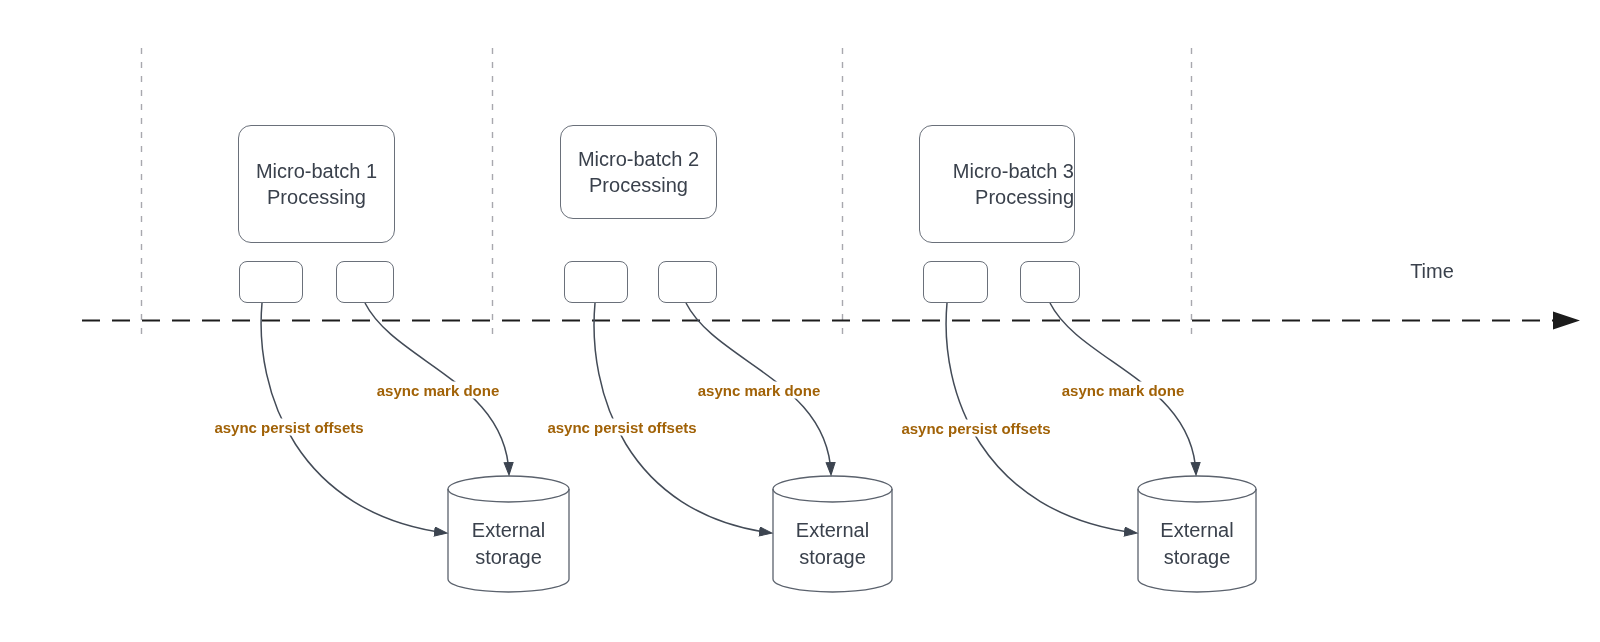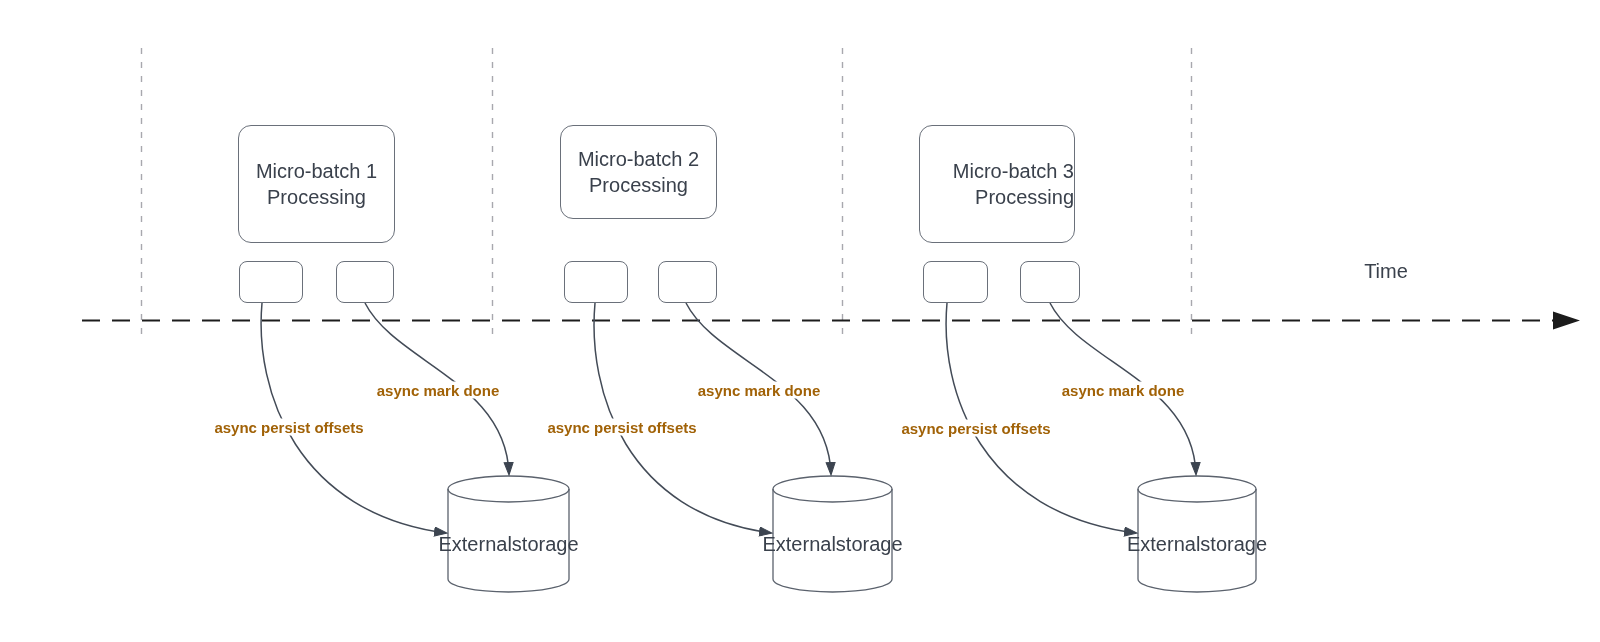--- a/index.html
+++ b/index.html
@@ -37,21 +37,21 @@
     z-index: 2;
     box-sizing: border-box;
     border: 1px solid #6a707a;
     border-radius: 8px;
     background: #ffffff;
   }
   .cyl-label {
     position: absolute;
     z-index: 3;
     display: flex;
-    flex-direction: row;
+    flex-direction: column;
     align-items: center;
     justify-content: center;
     text-align: center;
     font-size: 20px;
     line-height: 27px;
     color: #3a414c;
   }
   .async-label {
     position: absolute;
     z-index: 3;
@@ -63,20 +63,21 @@
     white-space: nowrap;
     padding: 0 3px;
   }
   .time-label {
     position: absolute;
     z-index: 3;
     transform: translate(-50%, -50%);
     font-size: 20px;
     color: #3a414c;
     white-space: nowrap;
+    margin-left: 46px;
   }
 </style>
 </head>
 <body>
 
 <div class="canvas">
 
   <svg class="shape-layer" width="1600" height="642" viewBox="0 0 1600 642">
     <defs>
       <marker id="arrowhead" markerUnits="userSpaceOnUse" markerWidth="16" markerHeight="12" refX="12" refY="5" orient="auto">

